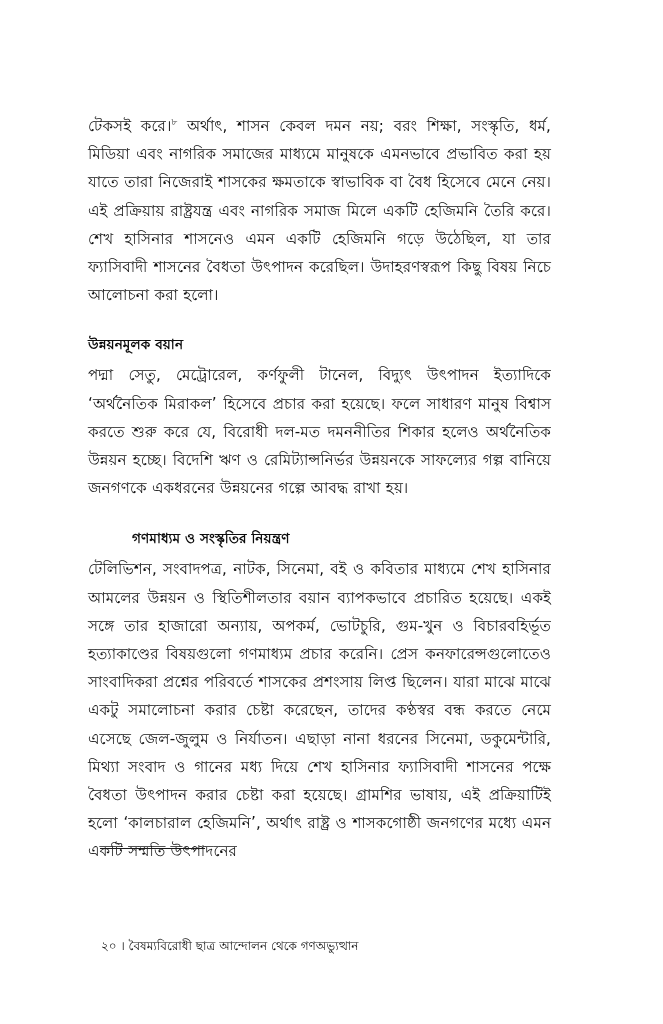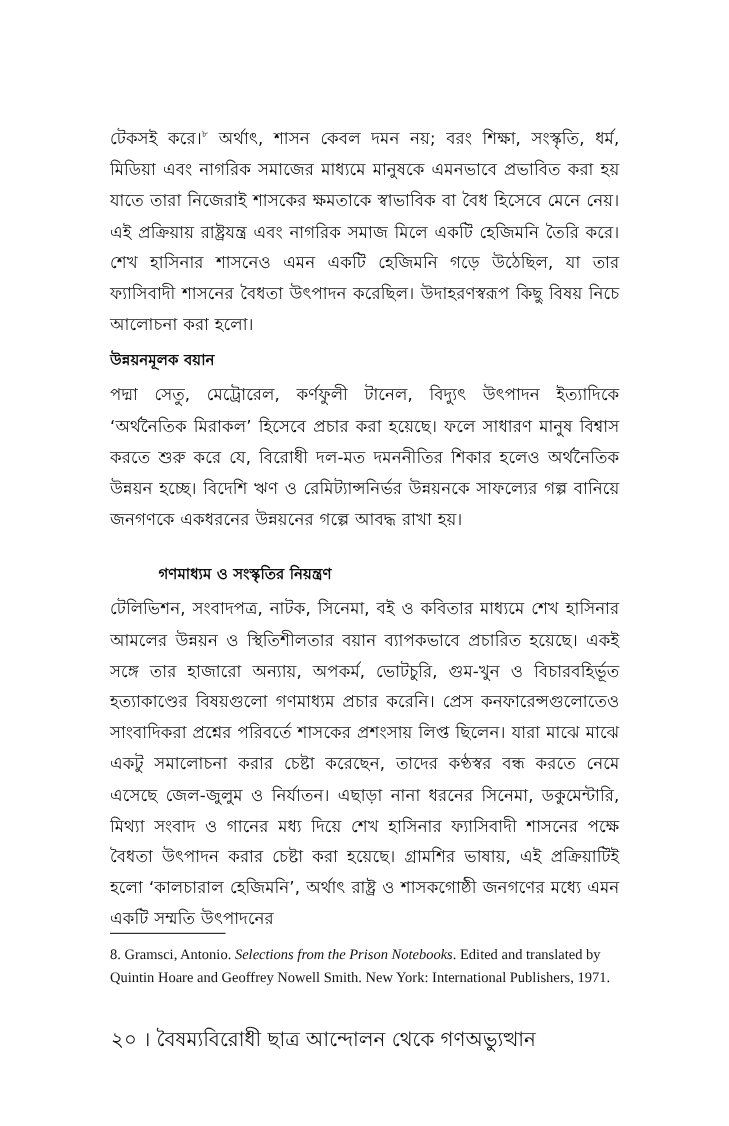--- a/index.html
+++ b/index.html
@@ -19,21 +19,21 @@
   .page {
     position: absolute;
     left: 0; top: 0;
     width: 663px;
     height: 1024px;
     background: #ffffff;
   }
 
   .content {
     position: absolute;
-    left: 100px;
+    left: 88px;
     top: 112px;
     width: 463px;
   }
 
   
   .bn {
     font-family: "DejaVu Sans", "Liberation Sans", sans-serif;
     font-size: 15.1px;
     line-height: 28.2px;
     text-align: justify;
@@ -53,21 +53,21 @@
     font-family: "DejaVu Sans", "Liberation Sans", sans-serif;
     font-size: 13.6px;
     line-height: 22px;
     font-weight: bold;
     color: #0c0c0c;
     margin: 0;
     text-align: left;
     letter-spacing: 0.1px;
   }
 
-  .head-block-1 { margin-top: 8px; margin-bottom: 6px; }
+  .head-block-1 { margin-top: 24px; margin-bottom: 6px; }
   .head-block-2 { margin-top: 25px; margin-bottom: 6px; margin-left: 44px; }
 
   .sup-note {
     font-size: 9px;
     vertical-align: super;
     line-height: 0;
   }
 
   
   .footnote-wrap {
@@ -100,21 +100,21 @@
   
   .page-footer {
     position: absolute;
     left: 101px;
     top: 936px;
     width: 500px;
   }
 
   .footer-text {
     font-family: "DejaVu Sans", "Liberation Sans", sans-serif;
-    font-size: 18px;
+    font-size: 12px;
     line-height: 20px;
     color: #121212;
     margin: 0;
     white-space: nowrap;
   }
 </style>
 </head>
 <body>
 
 <div class="page">
@@ -128,20 +128,19 @@
     <p class="bn para">পদ্মা সেতু, মেট্রোরেল, কর্ণফুলী টানেল, বিদ্যুৎ উৎপাদন ইত্যাদিকে ‘অর্থনৈতিক মিরাকল’ হিসেবে প্রচার করা হয়েছে। ফলে সাধারণ মানুষ বিশ্বাস করতে শুরু করে যে, বিরোধী দল-মত দমননীতির শিকার হলেও অর্থনৈতিক উন্নয়ন হচ্ছে। বিদেশি ঋণ ও রেমিট্যান্সনির্ভর উন্নয়নকে সাফল্যের গল্প বানিয়ে জনগণকে একধরনের উন্নয়নের গল্পে আবদ্ধ রাখা হয়।</p>
 
     <h2 class="bn-head head-block-2">গণমাধ্যম ও সংস্কৃতির নিয়ন্ত্রণ</h2>
 
     <p class="bn para">টেলিভিশন, সংবাদপত্র, নাটক, সিনেমা, বই ও কবিতার মাধ্যমে শেখ হাসিনার আমলের উন্নয়ন ও স্থিতিশীলতার বয়ান ব্যাপকভাবে প্রচারিত হয়েছে। একই সঙ্গে তার হাজারো অন্যায়, অপকর্ম, ভোটচুরি, গুম-খুন ও বিচারবহির্ভূত হত্যাকাণ্ডের বিষয়গুলো গণমাধ্যম প্রচার করেনি। প্রেস কনফারেন্সগুলোতেও সাংবাদিকরা প্রশ্নের পরিবর্তে শাসকের প্রশংসায় লিপ্ত ছিলেন। যারা মাঝে মাঝে একটু সমালোচনা করার চেষ্টা করেছেন, তাদের কণ্ঠস্বর বন্ধ করতে নেমে এসেছে জেল-জুলুম ও নির্যাতন। এছাড়া নানা ধরনের সিনেমা, ডকুমেন্টারি, মিথ্যা সংবাদ ও গানের মধ্য দিয়ে শেখ হাসিনার ফ্যাসিবাদী শাসনের পক্ষে বৈধতা উৎপাদন করার চেষ্টা করা হয়েছে। গ্রামশির ভাষায়, এই প্রক্রিয়াটিই হলো ‘কালচারাল হেজিমনি’, অর্থাৎ রাষ্ট্র ও শাসকগোষ্ঠী জনগণের মধ্যে এমন একটি সম্মতি উৎপাদনের</p>
 
   </div>
 
   <div class="footnote-wrap">
     <div class="footnote-rule"></div>
-    <p class="footnote-text"><span>8.</span><span> Gramsci, Antonio. </span><span class="ital">Selections from the Prison Notebooks</span><span>. Edited and translated by Quintin Hoare and Geoffrey Nowell Smith. New York: International Publishers, 1971.</span></p>
   </div>
 
   <div class="page-footer">
     <p class="footer-text">২০ । বৈষম্যবিরোধী ছাত্র আন্দোলন থেকে গণঅভ্যুত্থান</p>
   </div>
 
 </div>
 
 </body></html>

